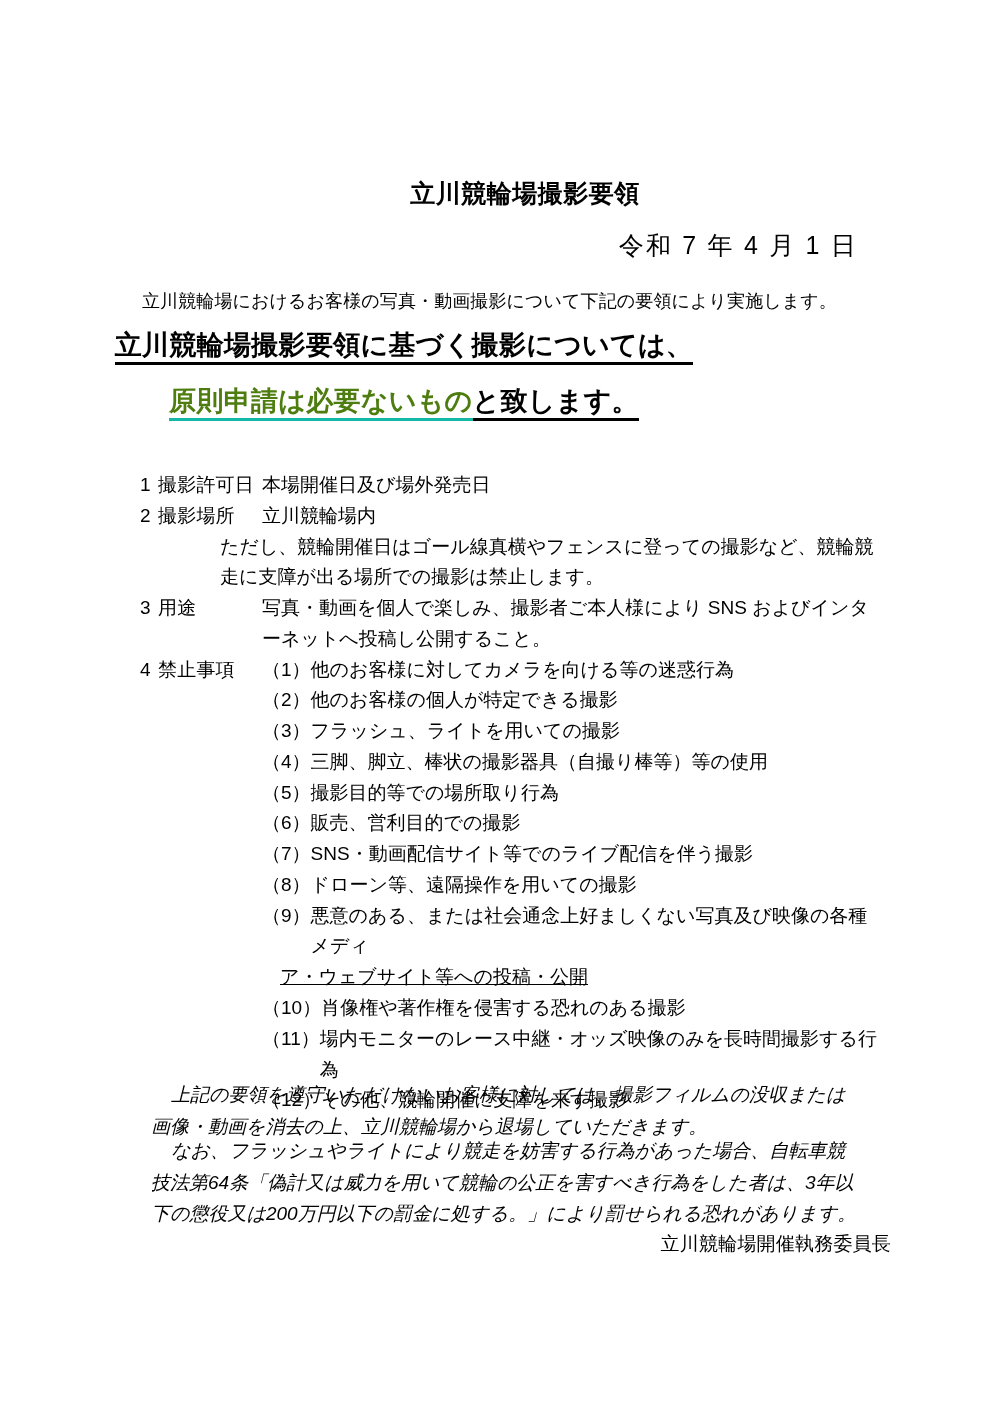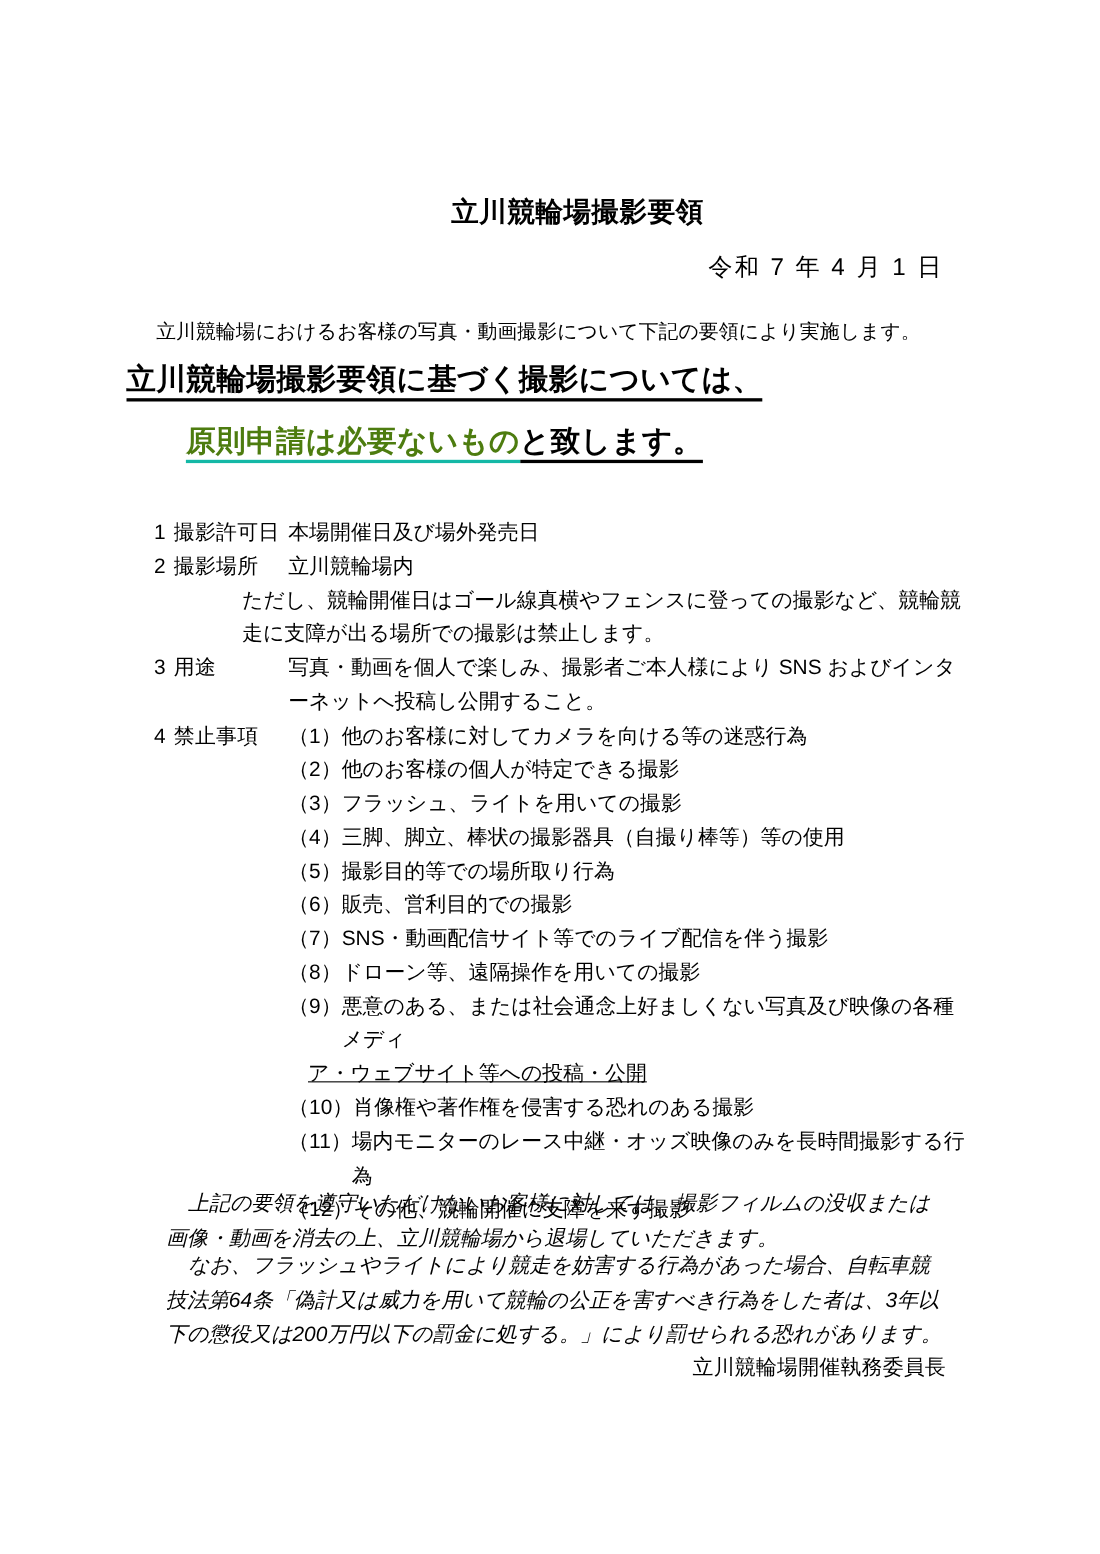--- a/index.html
+++ b/index.html
@@ -34,21 +34,21 @@
     padding-left: 25px;
   }
 
   
   .doc-date {
     position: absolute;
     top: 229px;
     left: 0;
     width: 858px;
     text-align: right;
-    font-size: 22px;
+    font-size: 25px;
     letter-spacing: 2.2px;
     line-height: 1.3;
   }
 
   
   .intro {
     position: absolute;
     top: 288px;
     left: 142px;
     width: 740px;
@@ -148,20 +148,21 @@
   
   .signature {
     position: absolute;
     top: 1231px;
     left: 0;
     width: 860px;
     text-align: right;
     font-size: 19px;
     line-height: 1.4;
     letter-spacing: 0.2px;
+    padding-left: 31px;
   }
 </style>
 </head>
 <body>
 
 <div class="page">
 
   <div class="doc-title">立川競輪場撮影要領</div>
 
   <div class="doc-date">令和 7 年 4 月 1 日</div>

